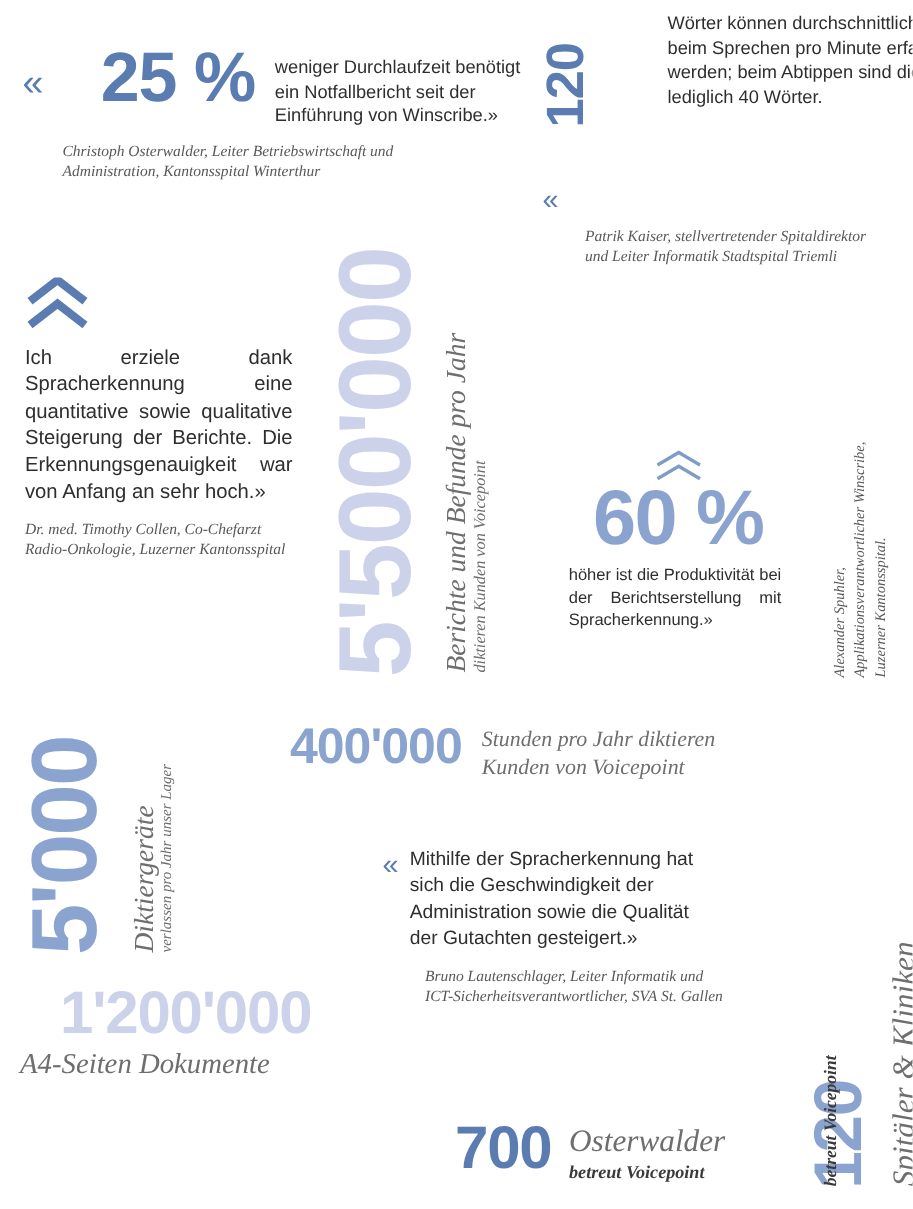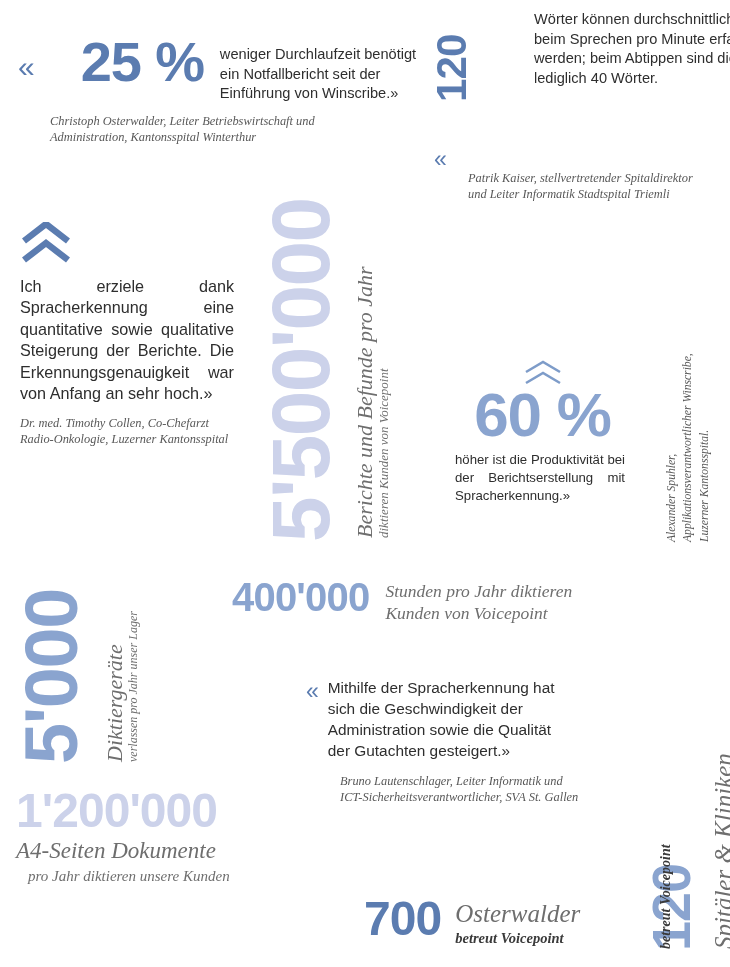--- a/index.html
+++ b/index.html
@@ -106,21 +106,21 @@
         <div class="num c-mid rot-ccw" style="font-size:42px; position:absolute; left:2px; top:94px;">120</div>
       </div>
       <div class="quote-body" style="position:absolute; left:62px; top:2px; width:230px;margin-left:40px;">Wörter können durchschnittlich beim Sprechen pro Minute erfasst werden; beim Abtippen sind dies lediglich 40 Wörter.</div>
     </div>
   </div>
 
   <div class="blk" style="left:434px; top:146px; width:276px;">
     <div class="row">
       <div class="guill" style="font-size:23px; margin-right:8px; padding-top:2px;">«</div>
     </div>
-    <div class="attrib" style="margin-left:34px; width:240px;font-style:italic;">Patrik Kaiser, stellvertretender Spitaldirektor und Leiter Informatik Stadtspital Triemli</div>
+    <div class="attrib" style="margin-top:11px; margin-left:34px; width:240px;font-style:italic;">Patrik Kaiser, stellvertretender Spitaldirektor und Leiter Informatik Stadtspital Triemli</div>
   </div>
 
   <div class="blk" style="left:20px; top:222px; width:218px;">
     <div>
       <svg class="chev" width="52" height="42" viewBox="0 0 52 42" aria-hidden="true">
         <path d="M4 19 L26 2 L48 19" fill="none" stroke="#5b7cb0" stroke-width="6.5" stroke-linejoin="miter"></path>
         <path d="M4 38 L26 21 L48 38" fill="none" stroke="#5b7cb0" stroke-width="6.5" stroke-linejoin="miter"></path>
       </svg>
     </div>
     <div class="quote-body quote-just" style="margin-top:12px; width:214px; font-size:16.2px; line-height:1.32;">Ich erziele dank Spracherkennung eine quantitative sowie qualitative Steigerung der Berichte. Die Erkennungsgenauigkeit war von Anfang an sehr hoch.»</div>
@@ -166,23 +166,22 @@
 
   <div class="blk" style="left:306px; top:678px; width:280px;">
     <div class="row">
       <div class="guill" style="font-size:23px; margin-right:9px; padding-top:2px;">«</div>
       <div class="quote-body" style="width:244px; font-size:15.4px; line-height:1.36;">Mithilfe der Spracherkennung hat sich die Geschwindigkeit der Administration sowie die Qualität der Gutachten gesteigert.»</div>
     </div>
     <div class="attrib" style="margin-top:12px; margin-left:34px; width:244px;">Bruno Lautenschlager, Leiter Informatik und ICT-Sicherheitsverantwortlicher, SVA St. Gallen</div>
   </div>
 
   <div class="blk" style="left:16px; top:790px; width:270px;">
-    <div class="num c-pale" style="font-size:48px;">1'200'000</div>
+    <div class="num c-pale" style="font-size:48px;margin-left:32px;">1'200'000</div>
     <div class="lbl-it" style="font-size:23px; margin-top:7px;">A4-Seiten Dokumente</div>
-    <div class="lbl-it" style="font-size:15px; margin-top:4px; margin-left:12px;">pro Jahr diktieren unsere Kunden</div>
   </div>
 
   <div class="blk" style="left:634px; top:655px; width:96px; height:300px;">
     <div class="num c-soft rot-ccw" style="font-size:54px; position:absolute; left:14px; top:296px;">120</div>
     <div class="lbl-it rot-ccw" style="font-size:25px; position:absolute; left:76px; top:294px;">Spitäler &amp; Kliniken</div>
     <div class="lbl-it-b rot-ccw" style="font-size:14px; position:absolute; left:24px; top:294px;">betreut Voicepoint</div>
   </div>
 
   <div class="blk" style="left:364px; top:898px;">
     <div class="row">

